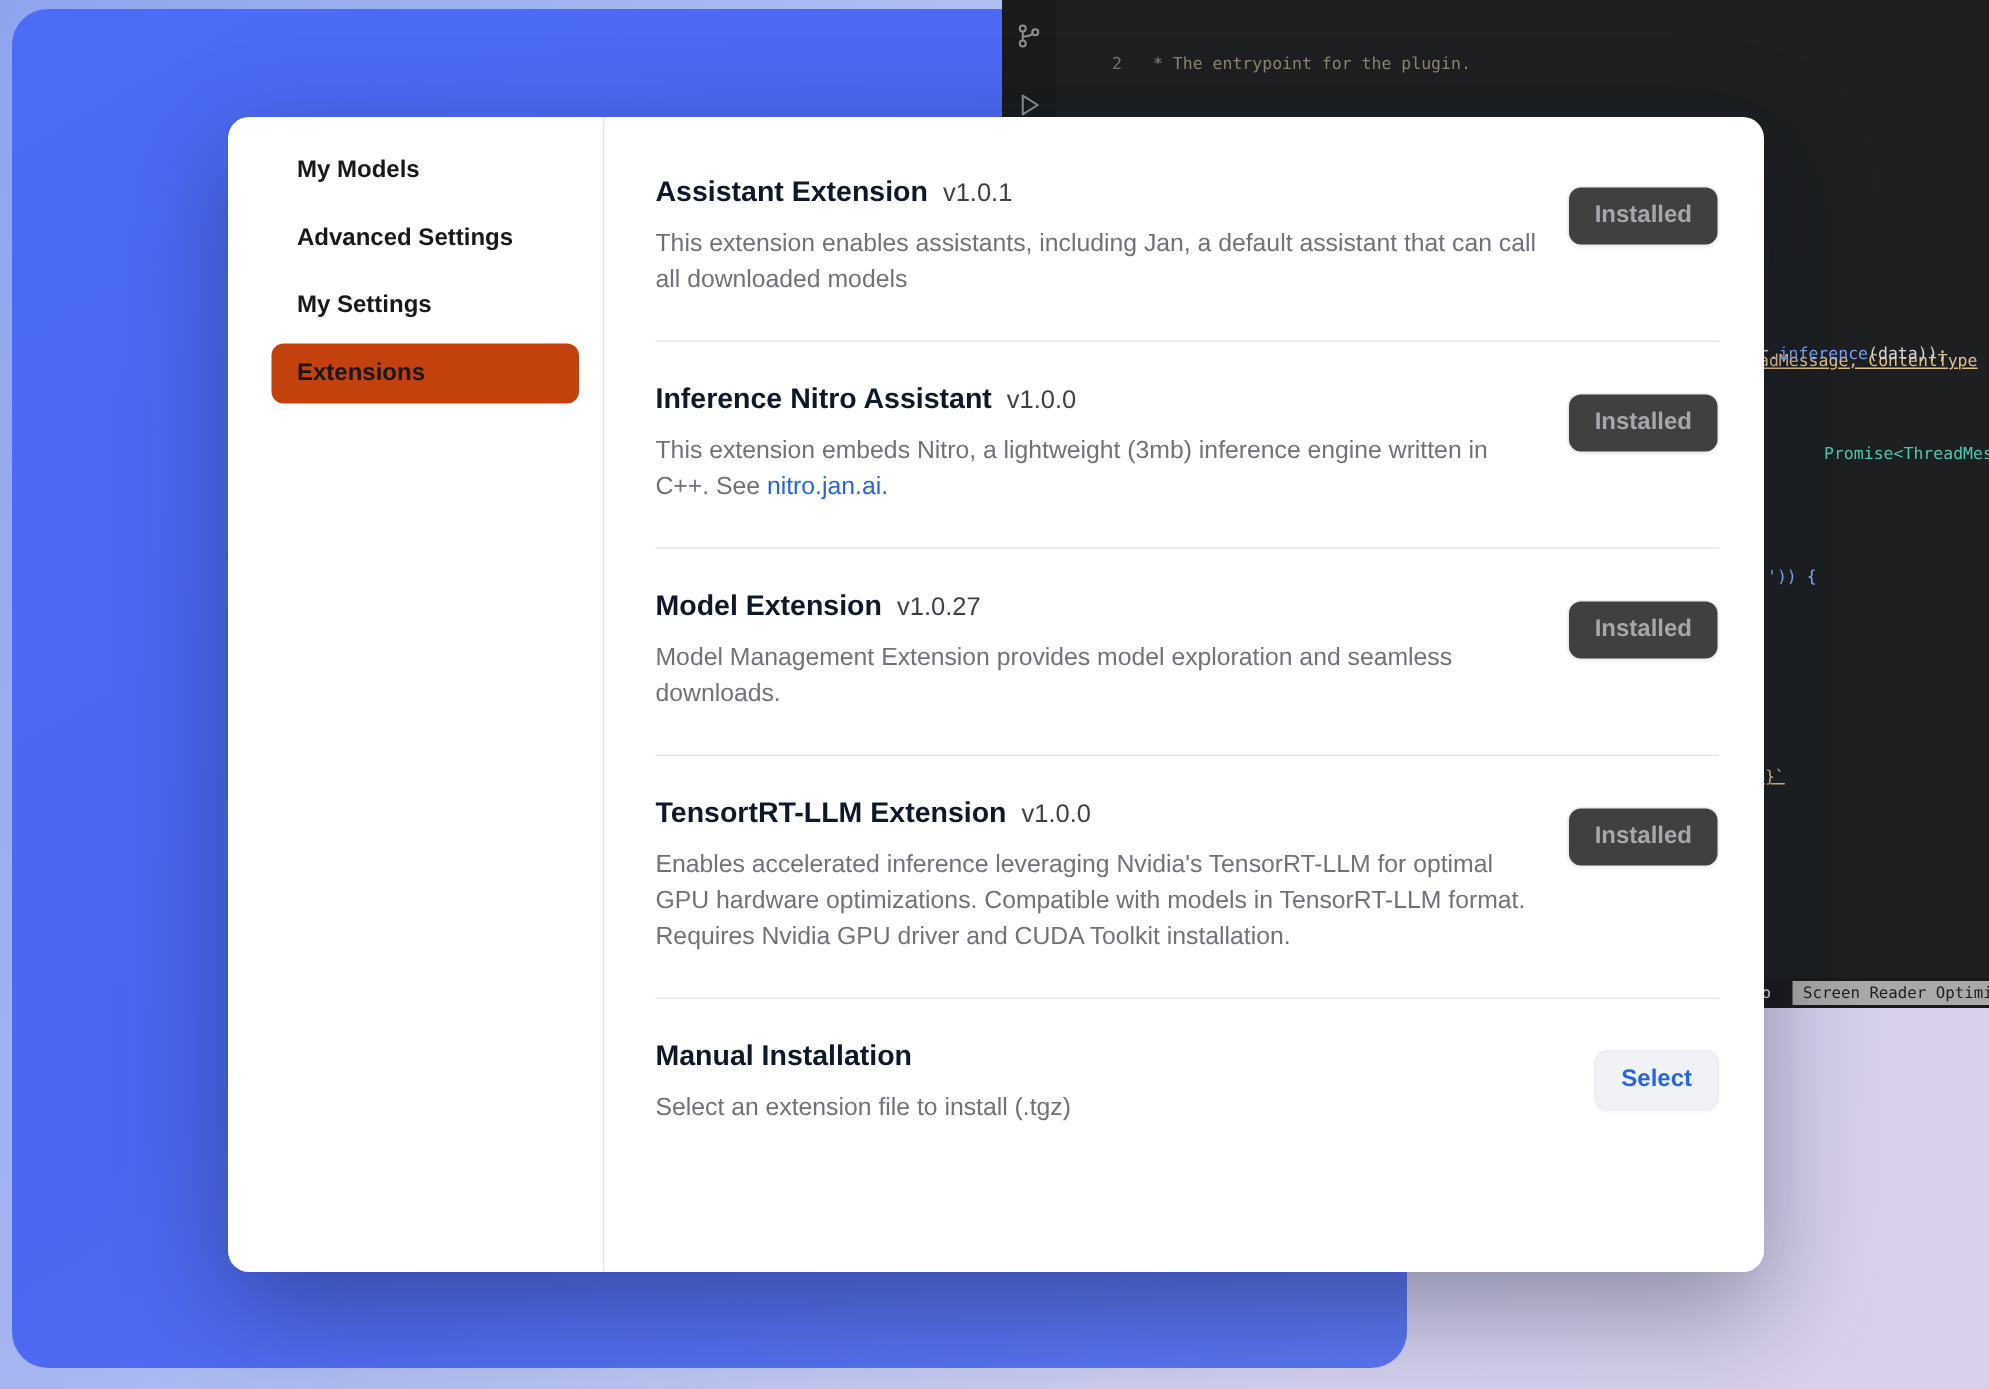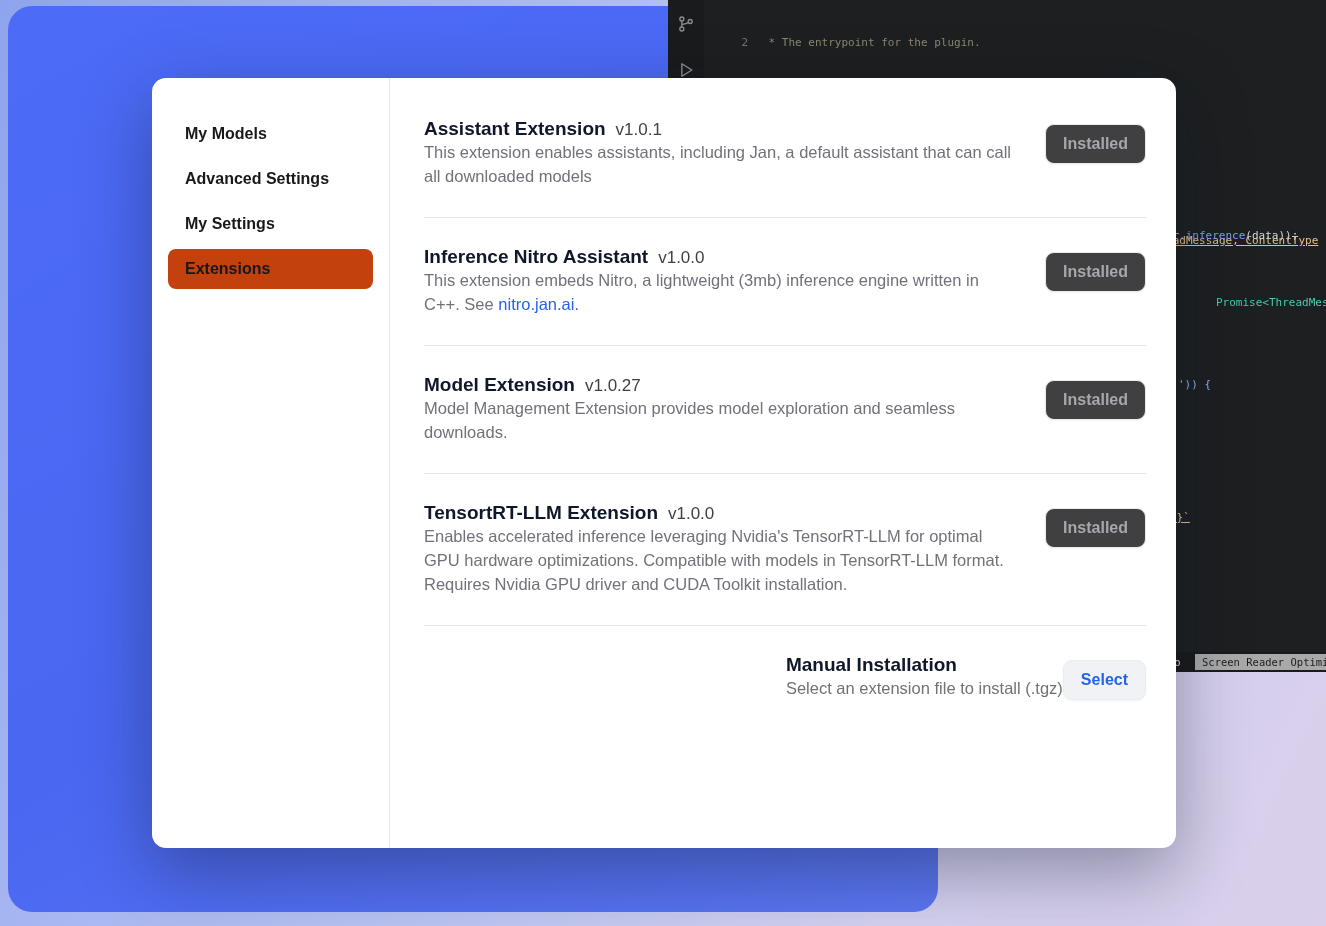--- a/index.html
+++ b/index.html
@@ -61,38 +61,39 @@
 
   
   .modal {
     position:absolute; left:152px; top:78px; width:1024px; height:770px;
     background:#ffffff; border-radius:14px;
     box-shadow:0 24px 70px rgba(15,23,42,.38);
     display:flex; overflow:hidden;
   }
   .side {
     width:238px; flex:0 0 238px; border-right:1px solid #e8e8ea;
-    padding:36px 16px;
+    padding:16px 16px;
+    margin-left:13px;
   }
   .side-item {
     padding:11px 17px; border-radius:8px; margin-bottom:5px;
     font-size:16px; font-weight:700; color:#18181b; cursor:pointer;
   }
   .side-item.active { background:#c2410c; }
 
   .content { flex:1; padding:12px 30px 0 34px; }
   .ext-row {
     display:flex; justify-content:space-between; align-items:flex-start;
     padding:28px 0 29px; border-bottom:1px solid #e7e7e9;
   }
-  .ext-row.last { border-bottom:none;justify-content:flex-end; }
+  .ext-row.last { border-bottom:none; }
   .ext-text { max-width:588px; }
   .ext-title { font-size:19px; font-weight:700; color:#0f172a; }
   .ext-version { font-size:17px; font-weight:400; color:#3f3f46; margin-left:10px; }
-  .ext-desc { font-size:16.5px; line-height:24px; color:#71717a; }
+  .ext-desc { margin-top:10px; font-size:16.5px; line-height:24px; color:#71717a; }
   .ext-link { color:#2563eb; text-decoration:none; cursor:pointer; }
   .btn {
     margin-top:6px; padding:10px 17px; border-radius:9px;
     font-family:"Liberation Sans", sans-serif;
     font-size:16px; font-weight:600; border:1px solid #ececee;
     background:#404040; color:#a6a6ad; cursor:default;
     box-shadow:0 1px 2px rgba(0,0,0,.05); white-space:nowrap;
   }
   .btn.select { color:#2563eb; background:#f0f2f5; cursor:pointer; }
 </style>

